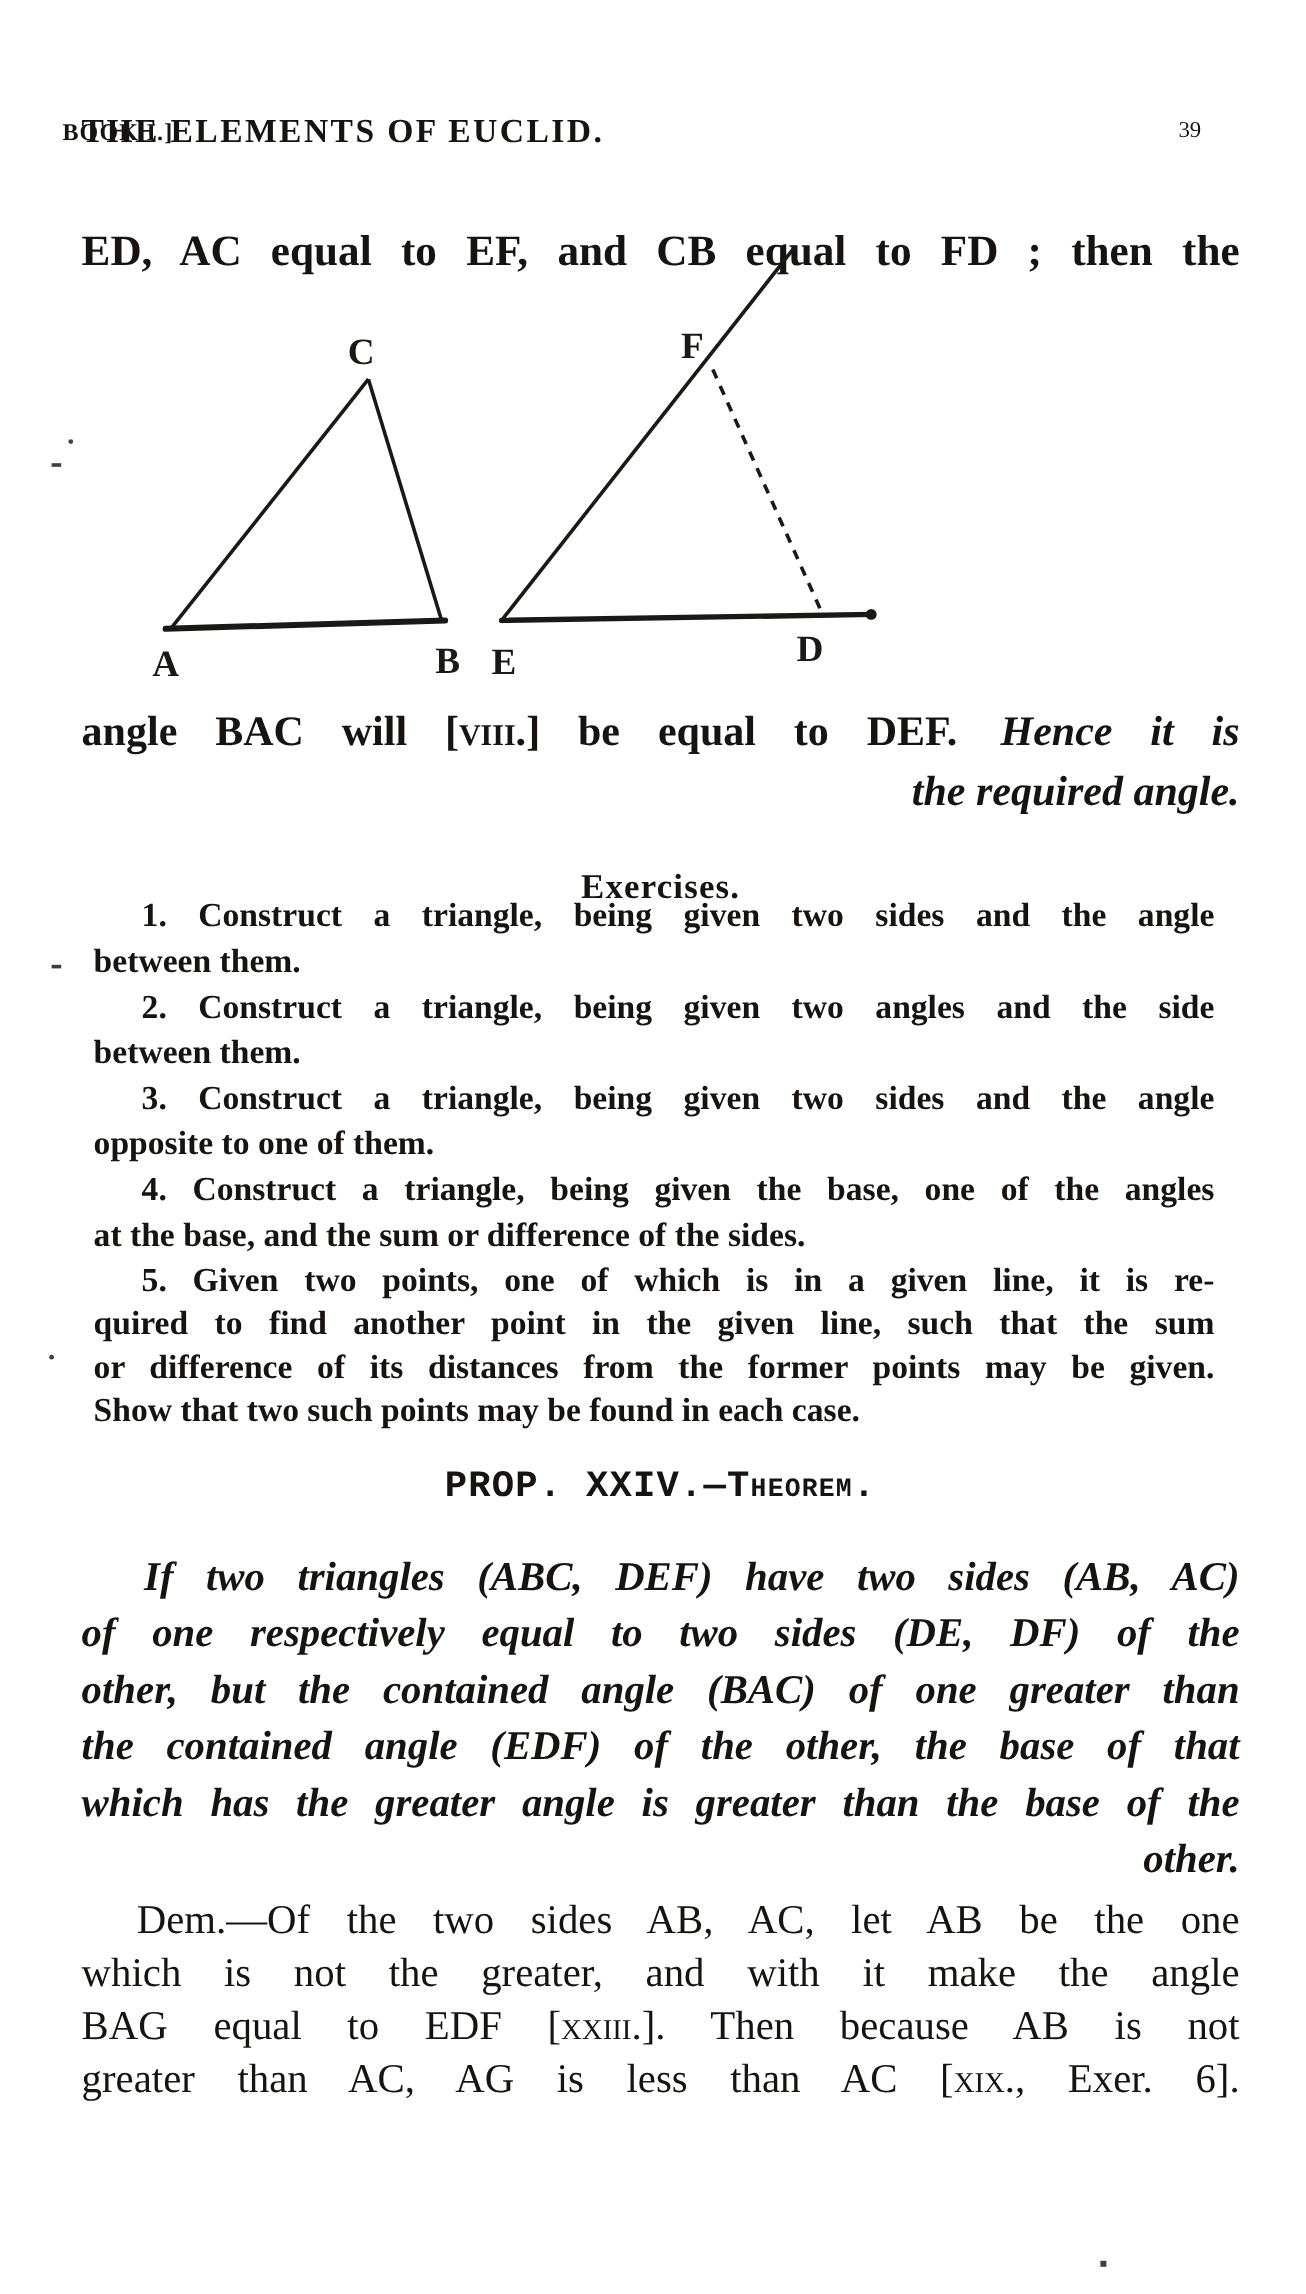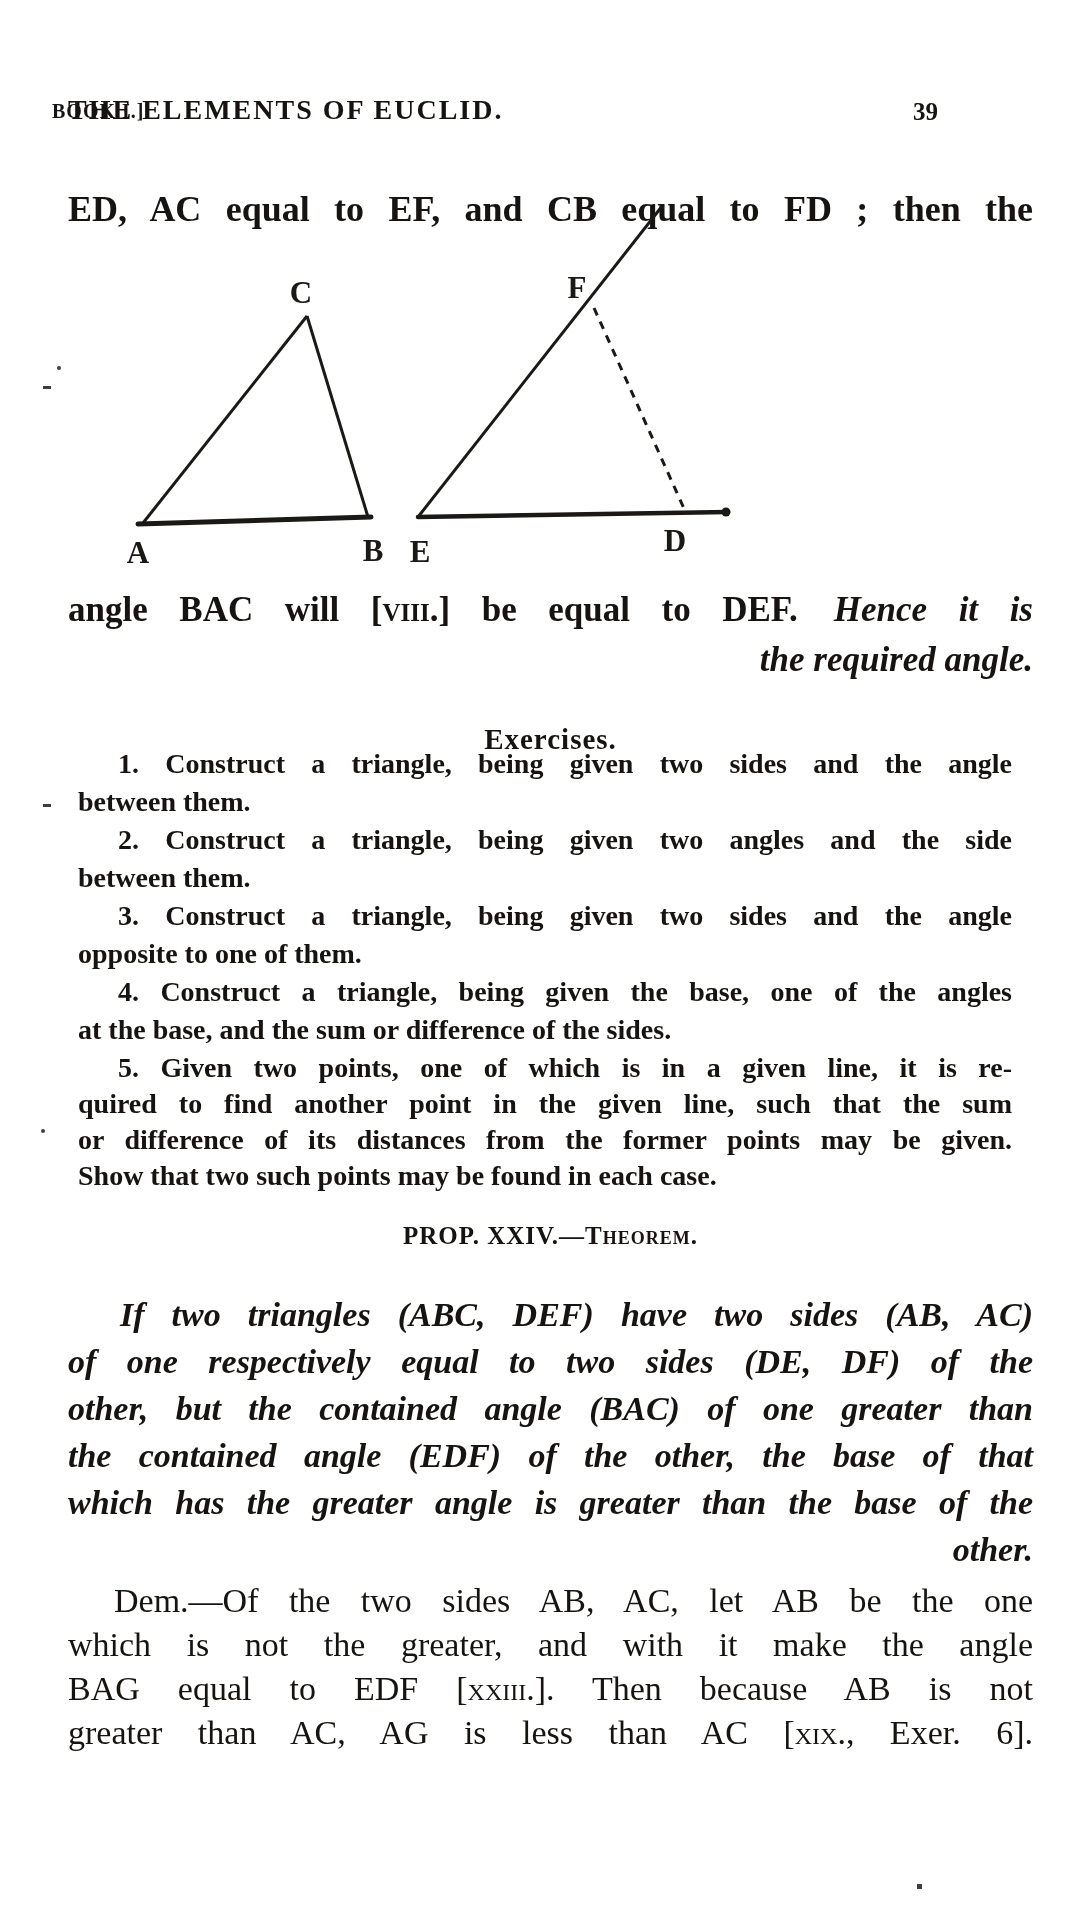--- a/index.html
+++ b/index.html
@@ -11,21 +11,21 @@
   }
   .abs { position:absolute; }
   
   .col  { left:68px;  width:965px;text-align:right; }
   .colx { left:78px;  width:934px; }
   .jline { text-align:justify; text-align-last:justify; }
   .center { text-align:center; }
 
   .hdr-book  { left:52px; top:100px; font-size:20px; font-weight:bold; letter-spacing:1px; }
   .hdr-title { left:68px; width:965px; top:94px; font-size:28px; font-weight:bold; letter-spacing:2px; text-align:left; }
-  .hdr-page  { left:913px; top:98px; font-size:25px; font-weight:bold; }
+  .hdr-page  { left:982px; top:98px; font-size:19px; font-weight:normal; }
 
   .intro { top:156px; font-size:36px; font-weight:bold;margin-top:32px; }
 
   .figure { left:90px; top:195px; }
   .fig-line { stroke:#1b1916; fill:none; }
   .fig-label { font-family:"Liberation Serif","DejaVu Serif",serif; font-size:31px; font-weight:bold; fill:#1b1916; }
 
   .para1 { top:590px; font-size:35px; font-weight:bold; }
   .para2 { top:640px; font-size:35px; font-weight:bold; font-style:italic; }
   .sc { font-variant:small-caps; }
@@ -33,21 +33,21 @@
 
   .ex-head { top:700px; font-size:29px; font-weight:bold; letter-spacing:1px;margin-top:23px; }
   .ex { font-size:28px; font-weight:bold; }
   .ind { text-indent:40px; }
   .e1a{top:748px}.e1b{top:786px}
   .e2a{top:824px}.e2b{top:862px}
   .e3a{top:900px}.e3b{top:938px}
   .e4a{top:976px}.e4b{top:1014px}
   .e5a{top:1052px}.e5b{top:1088px}.e5c{top:1124px}.e5d{top:1160px}
 
-  .prop-head { top:1222px; font-size:25px; font-weight:bold; letter-spacing:1px; }
+  .prop-head { top:1222px; font-size:31px; font-weight:bold; letter-spacing:1px;font-family:Liberation Mono, monospace; }
 
   .thm { font-size:34px; font-weight:bold; font-style:italic; }
   .thm-ind { text-indent:52px; }
   .t1{top:1296px}.t2{top:1343px}.t3{top:1390px}.t4{top:1437px}.t5{top:1484px}.t6{top:1531px}
 
   .dem { font-size:34px; font-weight:normal; }
   .dem-ind { text-indent:46px; }
   .d1{top:1582px}.d2{top:1626px}.d3{top:1670px}.d4{top:1714px}
 
   .speck { background:#1e1c1a; opacity:.85; }

